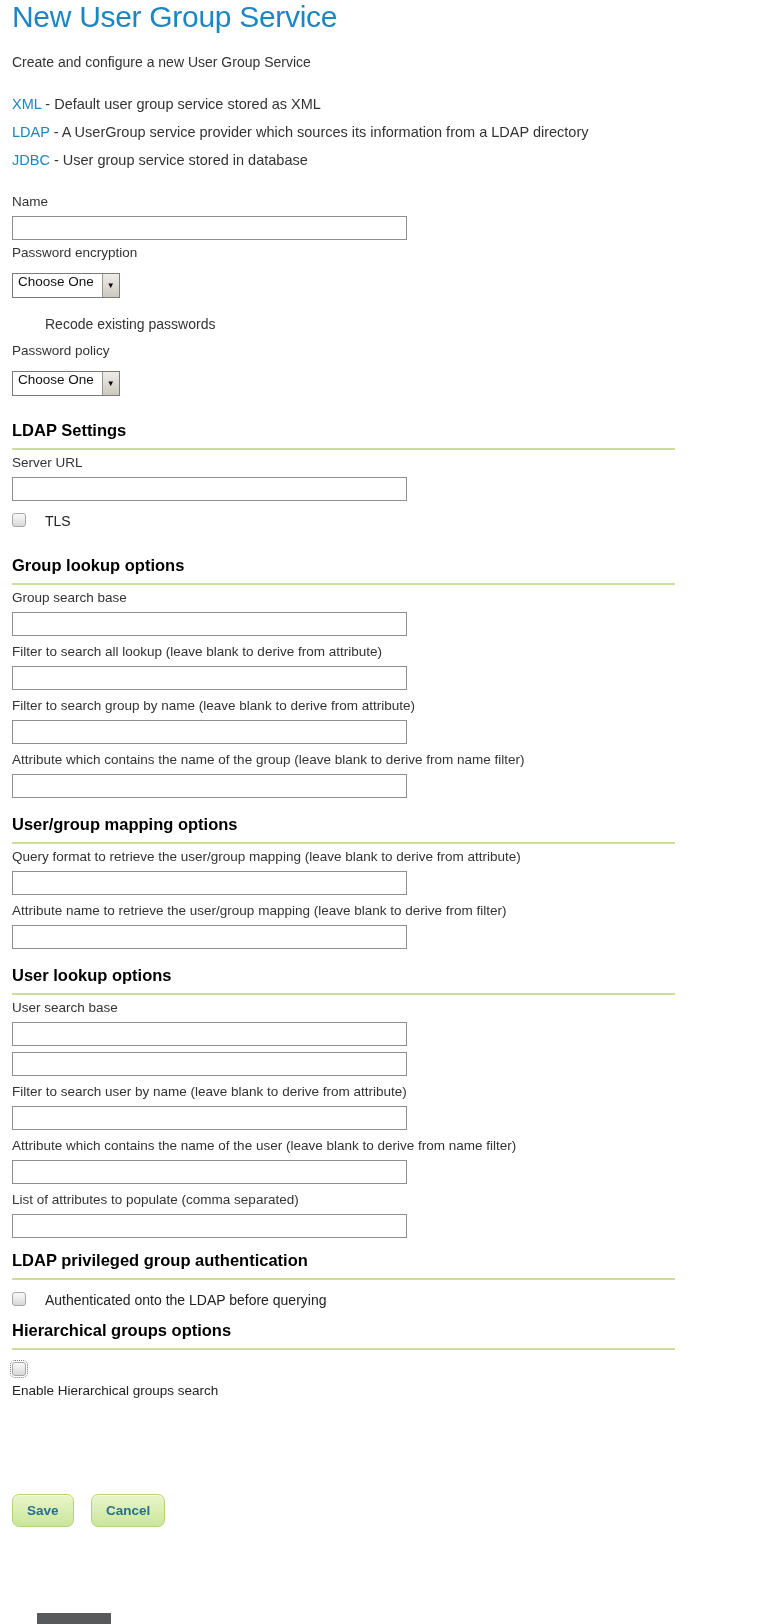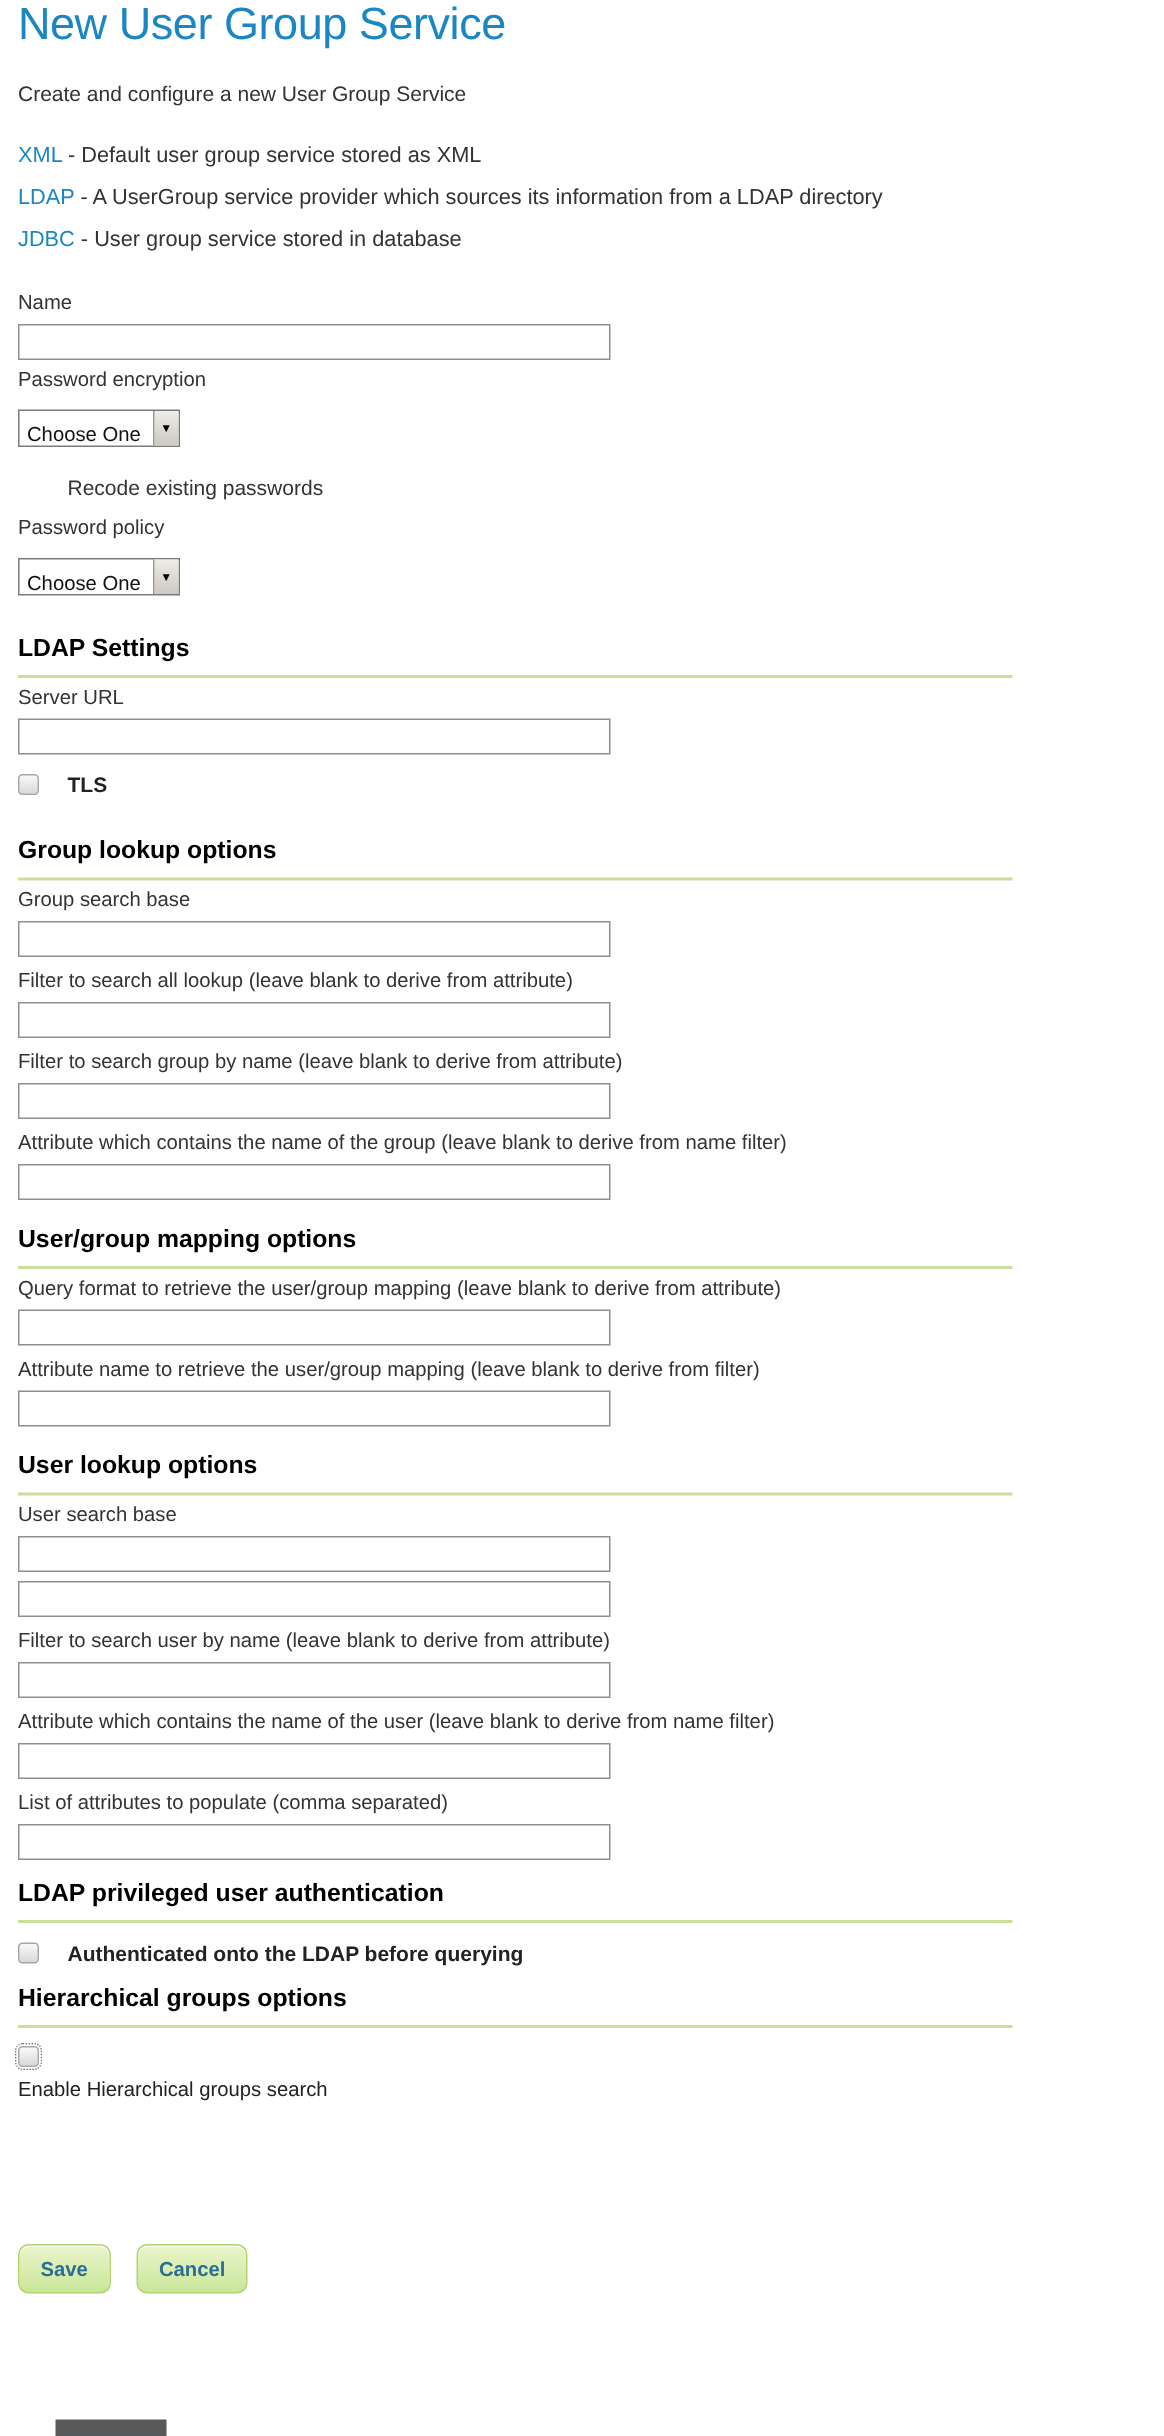--- a/index.html
+++ b/index.html
@@ -40,35 +40,35 @@
     line-height: 17px;
   }
   .w-full  { width: 752px; }
   .w-inner { width: 663px; }
   .mt14 { margin-top: 14px; }
   .mt18 { margin-top: 18px; }
   .mt26 { margin-top: 26px; }
   .mt28 { margin-top: 28px; }
 
   .select {
-    display: inline-flex; align-items: flex-end;
+    display: inline-flex; align-items: flex-start;
     margin-top: 12px; height: 25px;
     border: 1px solid #7b7b7b; background: #fff;
     padding-left: 5px; cursor: pointer;
   }
   .select-value { font-size: 13.5px; color: #111; padding-right: 8px; }
   .select-arrow {
     width: 17px; height: 23px;
     background: linear-gradient(#eeece7, #cdc9c0);
     border-left: 1px solid #9b9890;
     display: flex; align-items: center; justify-content: center;
     font-size: 8px; color: #000;
   }
 
-  .check-row { display: flex; align-items: center; margin-top: 12px; font-weight: bold; }
+  .check-row { display: flex; align-items: flex-start; margin-top: 12px; }
   .checkbox {
     display: inline-block; width: 14px; height: 14px;
     border: 1px solid #a6a6a6; border-radius: 3px;
     background: linear-gradient(#fafafa, #d8d8d8);
     cursor: pointer; flex: 0 0 auto;
   }
   .checkbox.focused { outline: 1px dotted #777; outline-offset: 1px; }
   .check-label { font-size: 14px; color: #222; margin-left: 19px; line-height: 16px; }
 
   .indent-label { margin-top: 18px; margin-left: 33px; font-size: 14px; color: #333; line-height: 16px; }
@@ -156,21 +156,21 @@
   <label class="flabel first">User search base</label>
   <input class="txt-input" type="text" value="" style="">
   <input class="txt-input" type="text" value="" style="">
   <label class="flabel">Filter to search user by name (leave blank to derive from attribute)</label>
   <input class="txt-input" type="text" value="" style="">
   <label class="flabel">Attribute which contains the name of the user (leave blank to derive from name filter)</label>
   <input class="txt-input" type="text" value="" style="">
   <label class="flabel">List of attributes to populate (comma separated)</label>
   <input class="txt-input" type="text" value="" style="">
 
-  <div class="section-heading w-inner mt14">LDAP privileged user authentication</div>
+  <div class="section-heading w-inner mt14">LDAP privileged group authentication</div>
   <div class="check-row">
     <span class="checkbox"></span>
     <span class="check-label">Authenticated onto the LDAP before querying</span>
   </div>
 
   <div class="section-heading w-inner mt14">Hierarchical groups options</div>
   <div class="check-row">
     <span class="checkbox focused"></span>
   </div>
   <span class="plain-label">Enable Hierarchical groups search</span>

